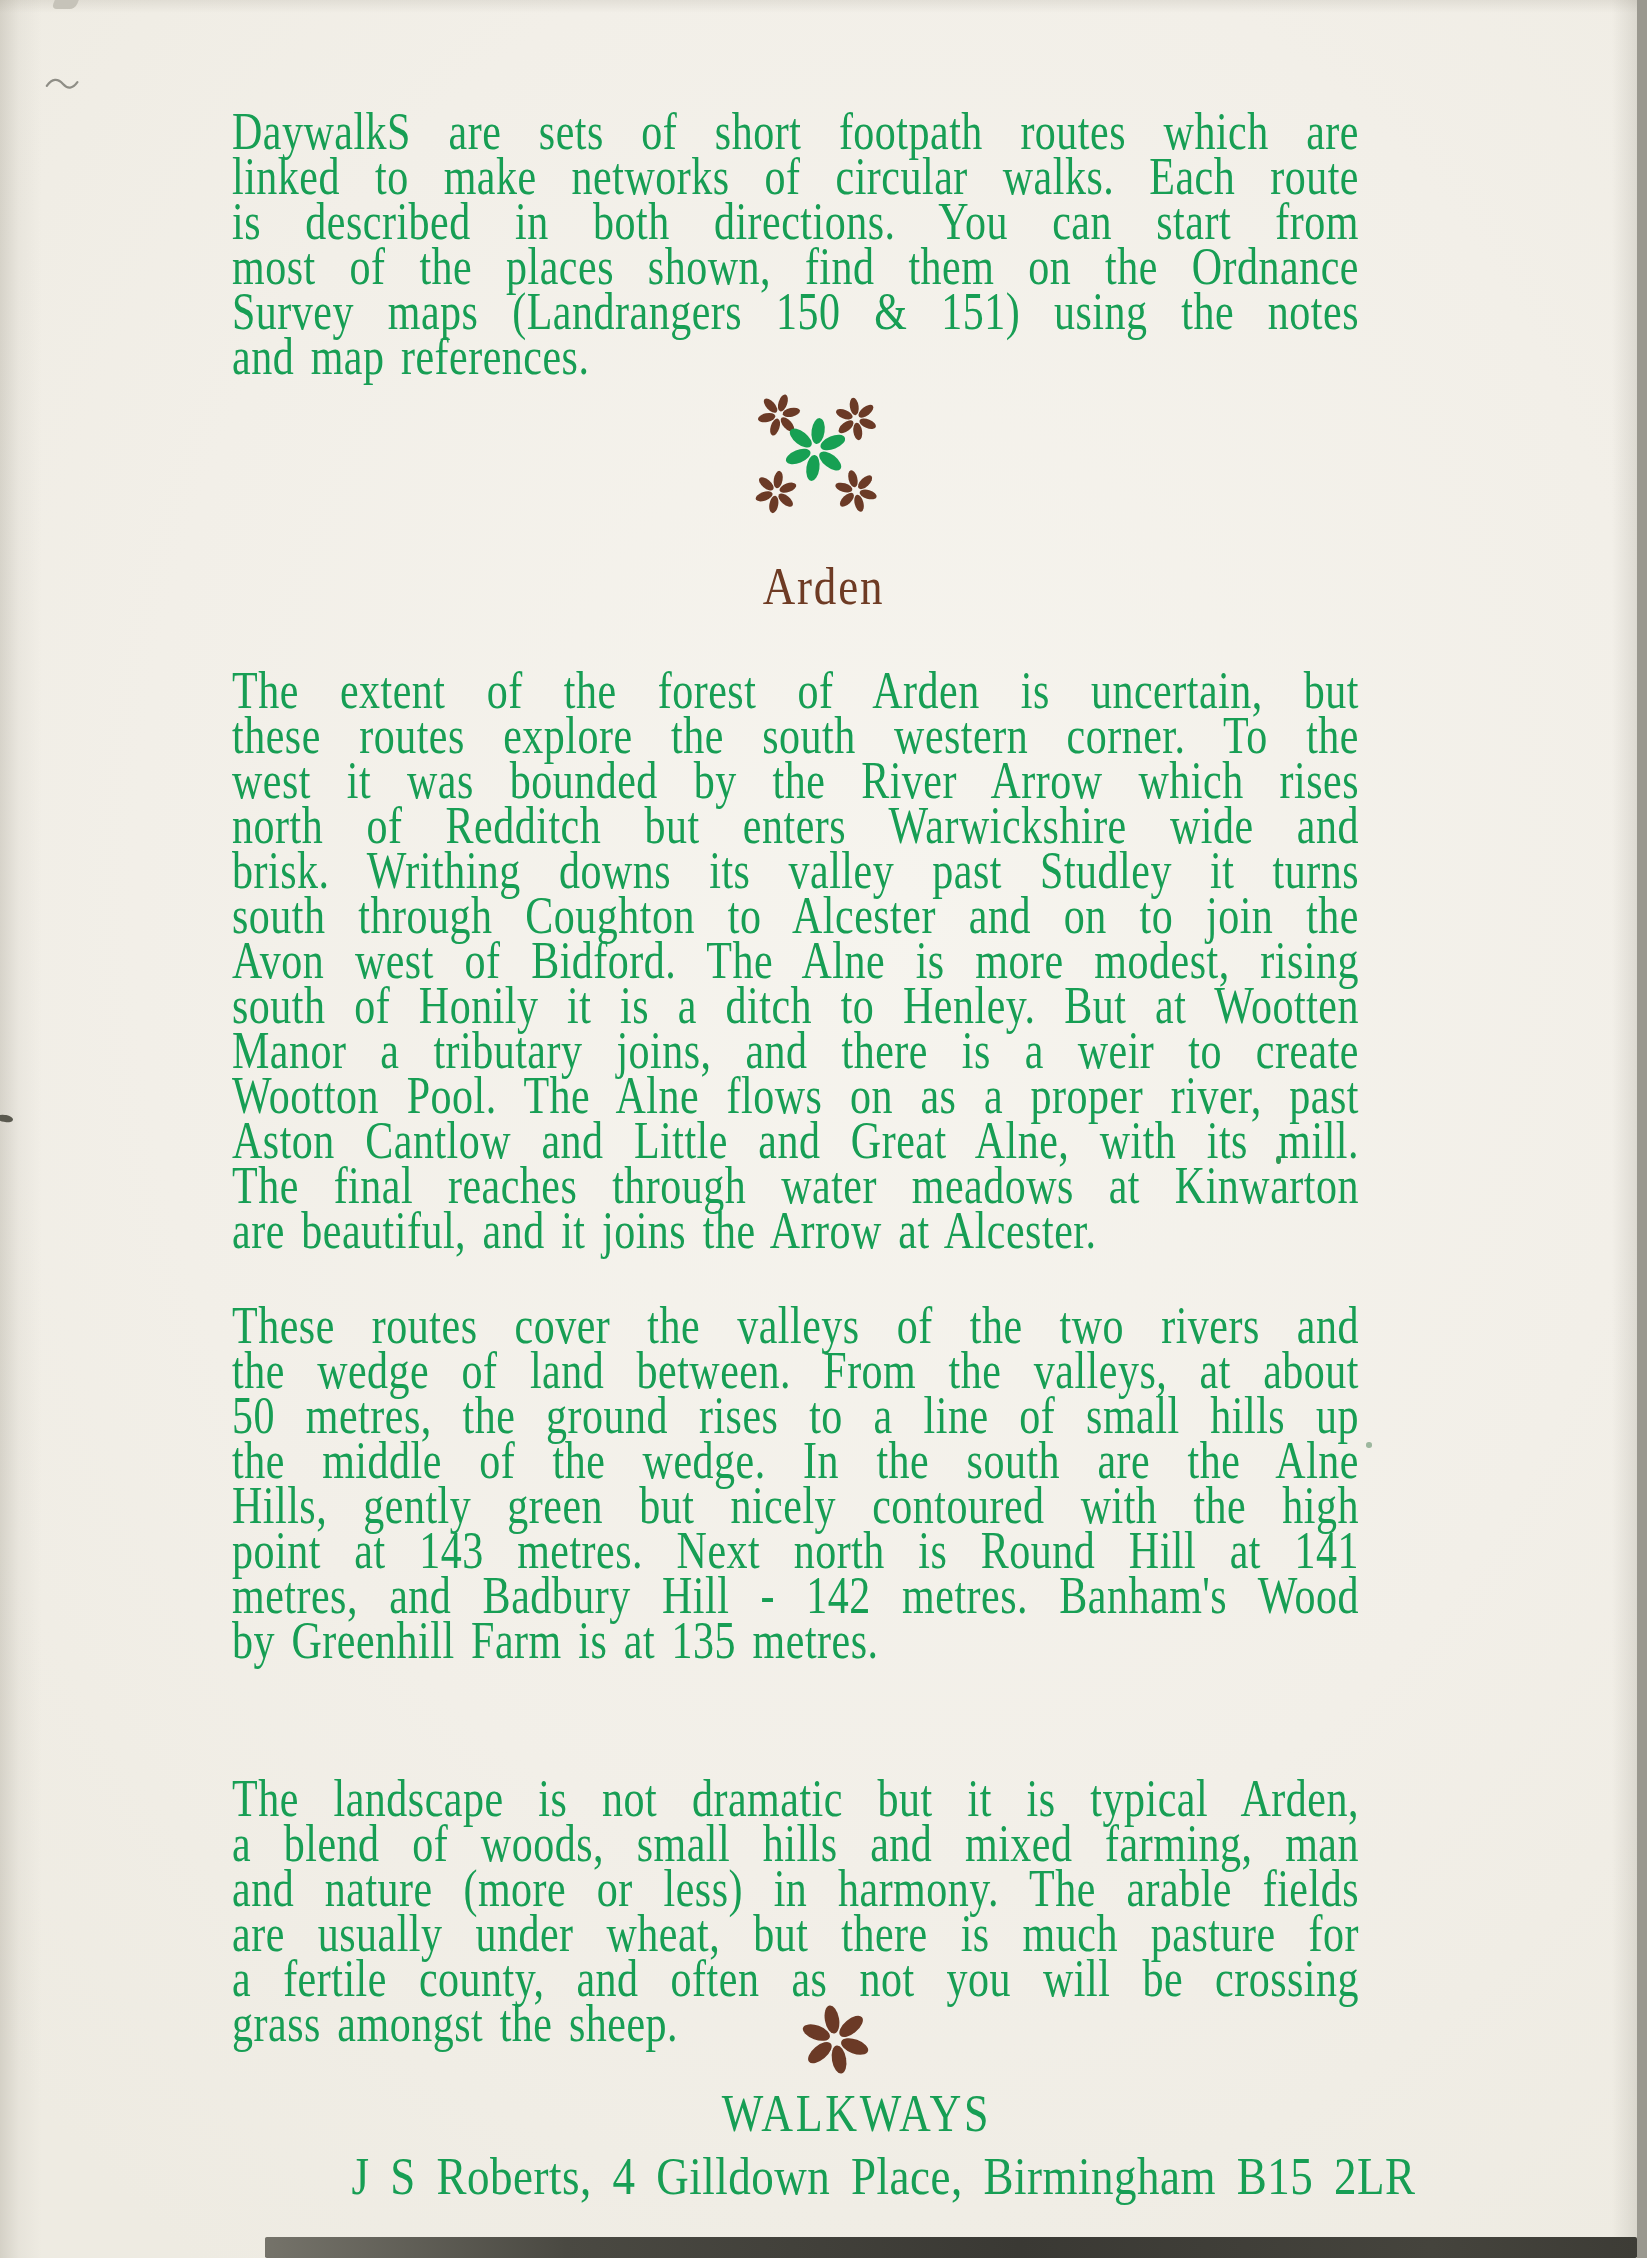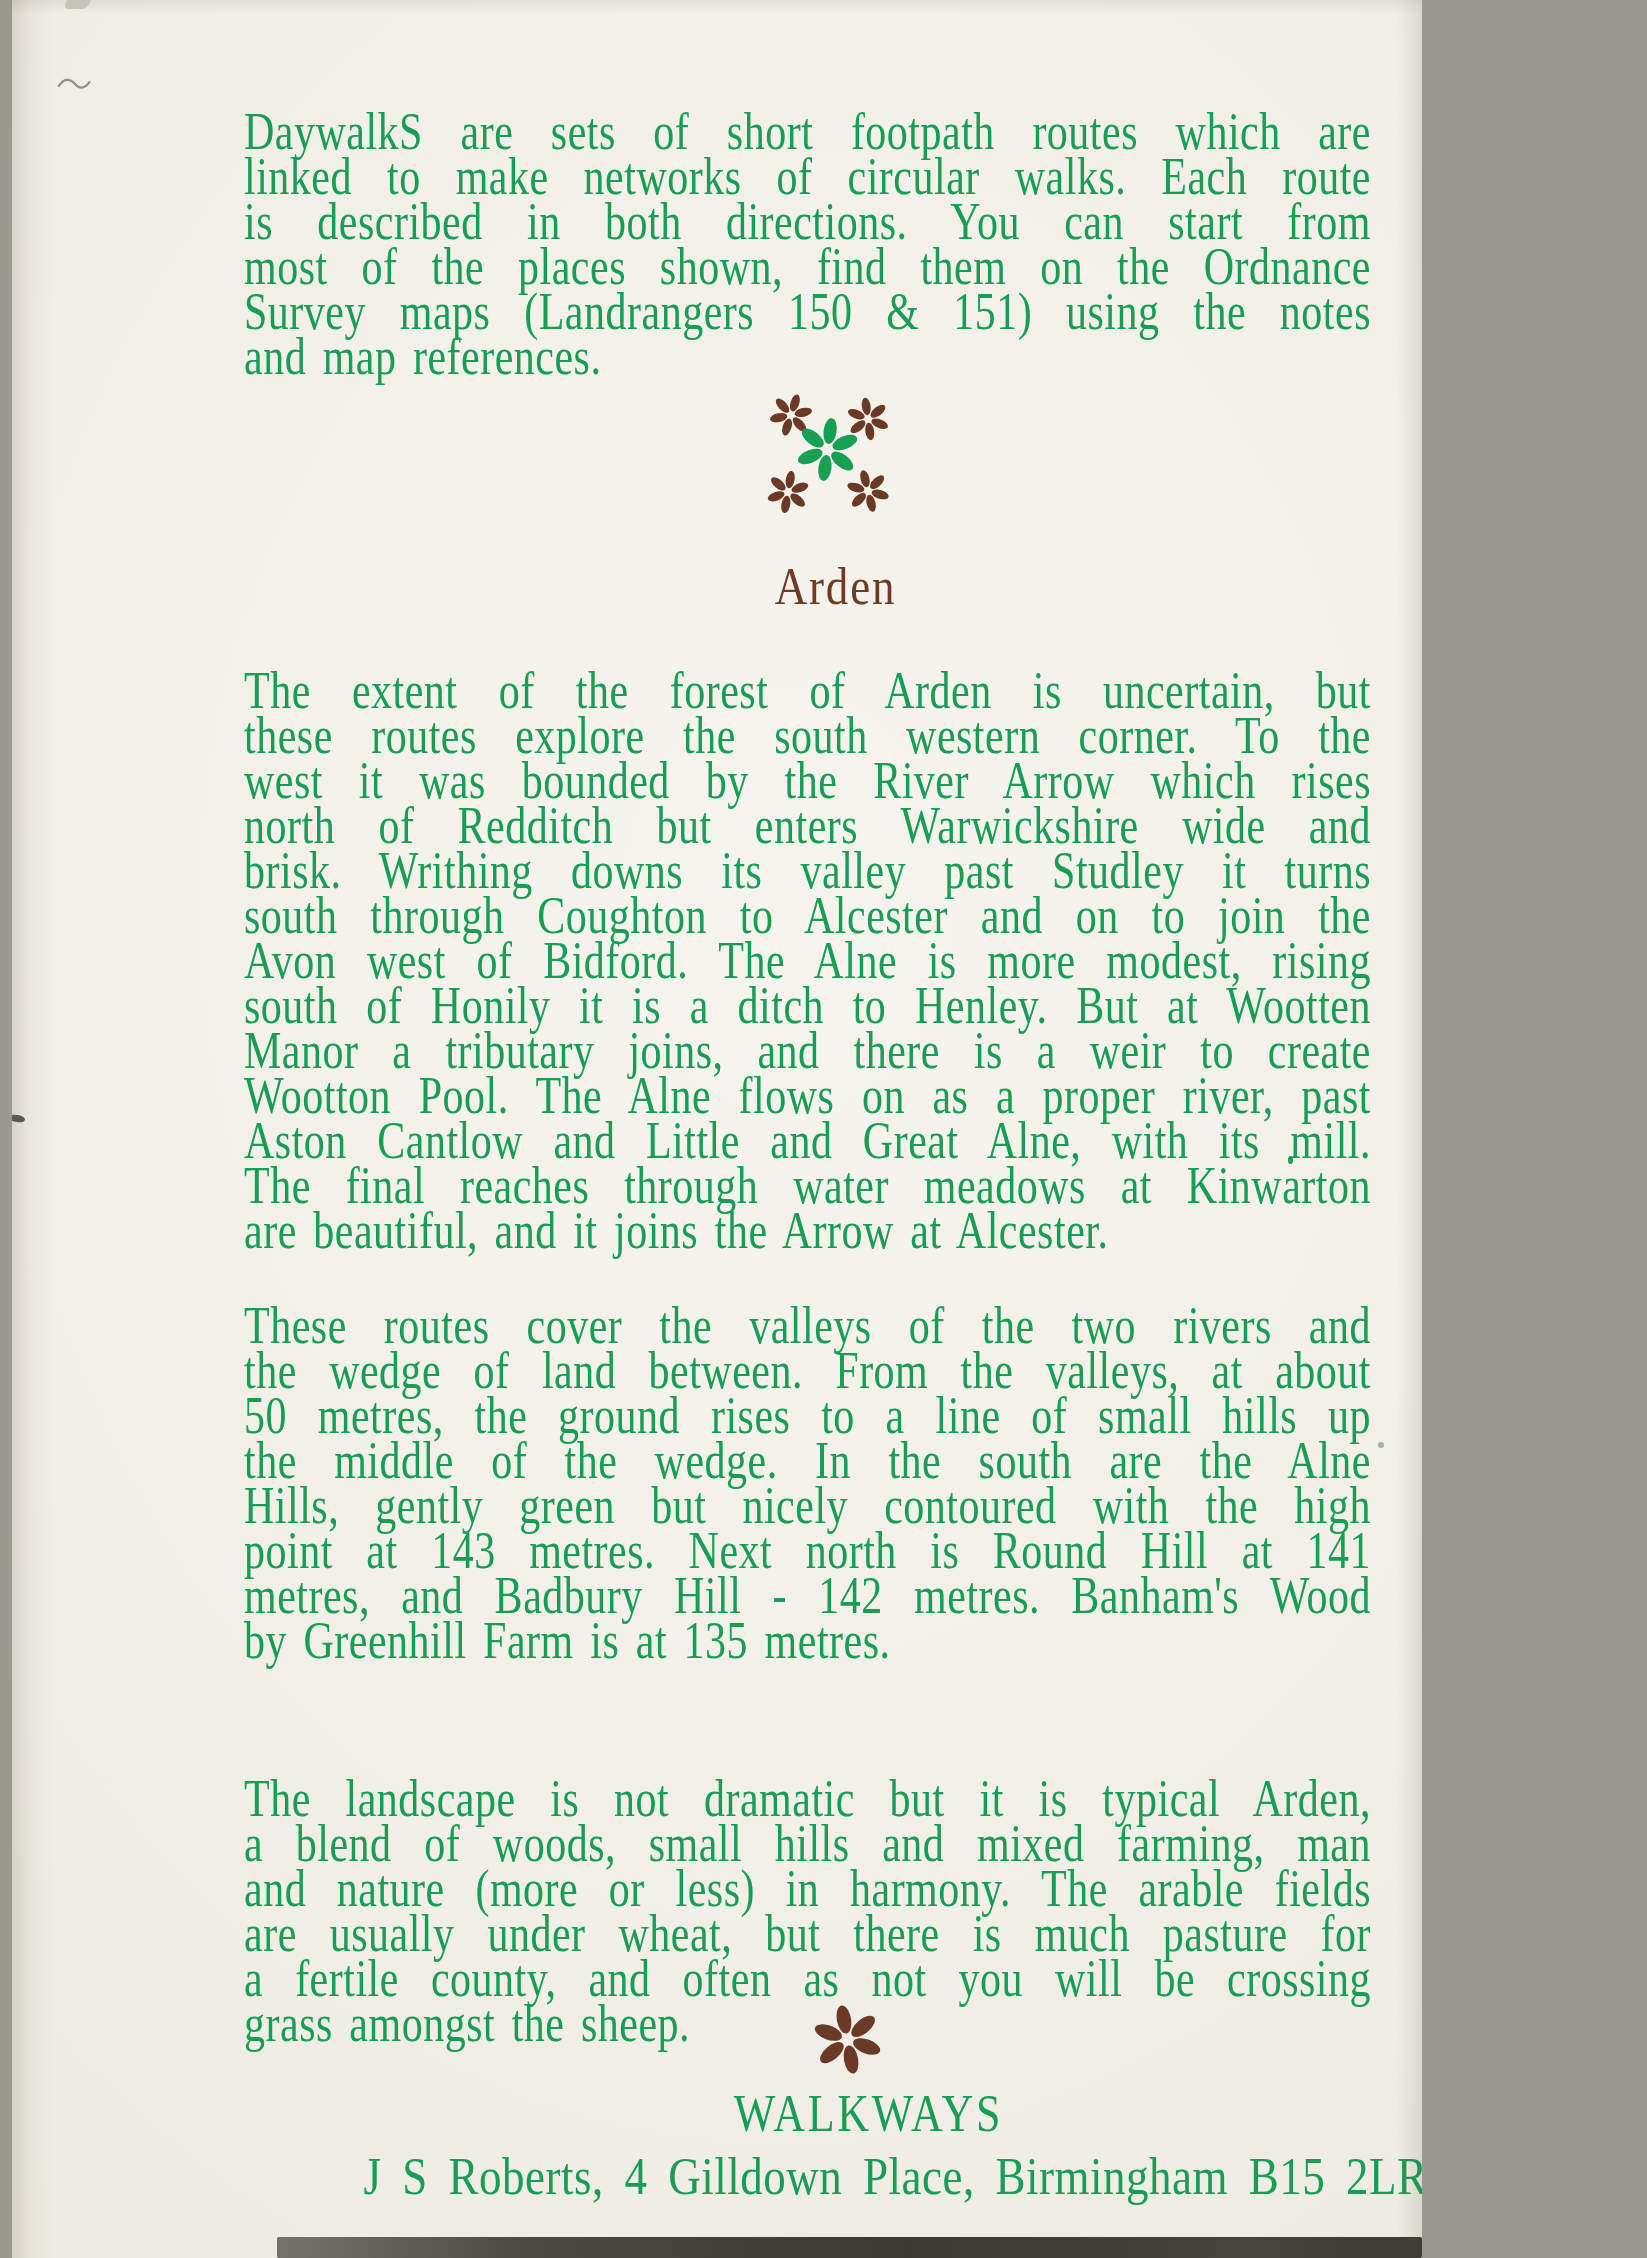--- a/index.html
+++ b/index.html
@@ -1,21 +1,20 @@
 <!DOCTYPE html>
 <html style="font-size:14.5px"><head>
 <meta charset="utf-8">
 <style>
   html,body{margin:0;padding:0;background:#9a988f;}
   .page{
-    position:relative;width:1410px;height:2258px;overflow:hidden;
+    position:relative;width:1637px;height:2258px;overflow:hidden;
     background:
       radial-gradient(ellipse 1273px 1636px at 55% 40%, #f6f4ee 0%, #f2efe8 60%, #eeebe2 100%);
     font-family:"Liberation Serif","DejaVu Serif",serif;
-    margin-left:12px;
   }
   
   .para{
     position:absolute;left:232px;width:1127px;
     color:#179e54;font-size:42px;line-height:36px;
     letter-spacing:0.5px;word-spacing:5.5px;
     transform:scale(1,1.25);transform-origin:0 0;
   }
   .jline{text-align:justify;text-align-last:justify;height:36px;}
   .jline.last{text-align-last:left;}

